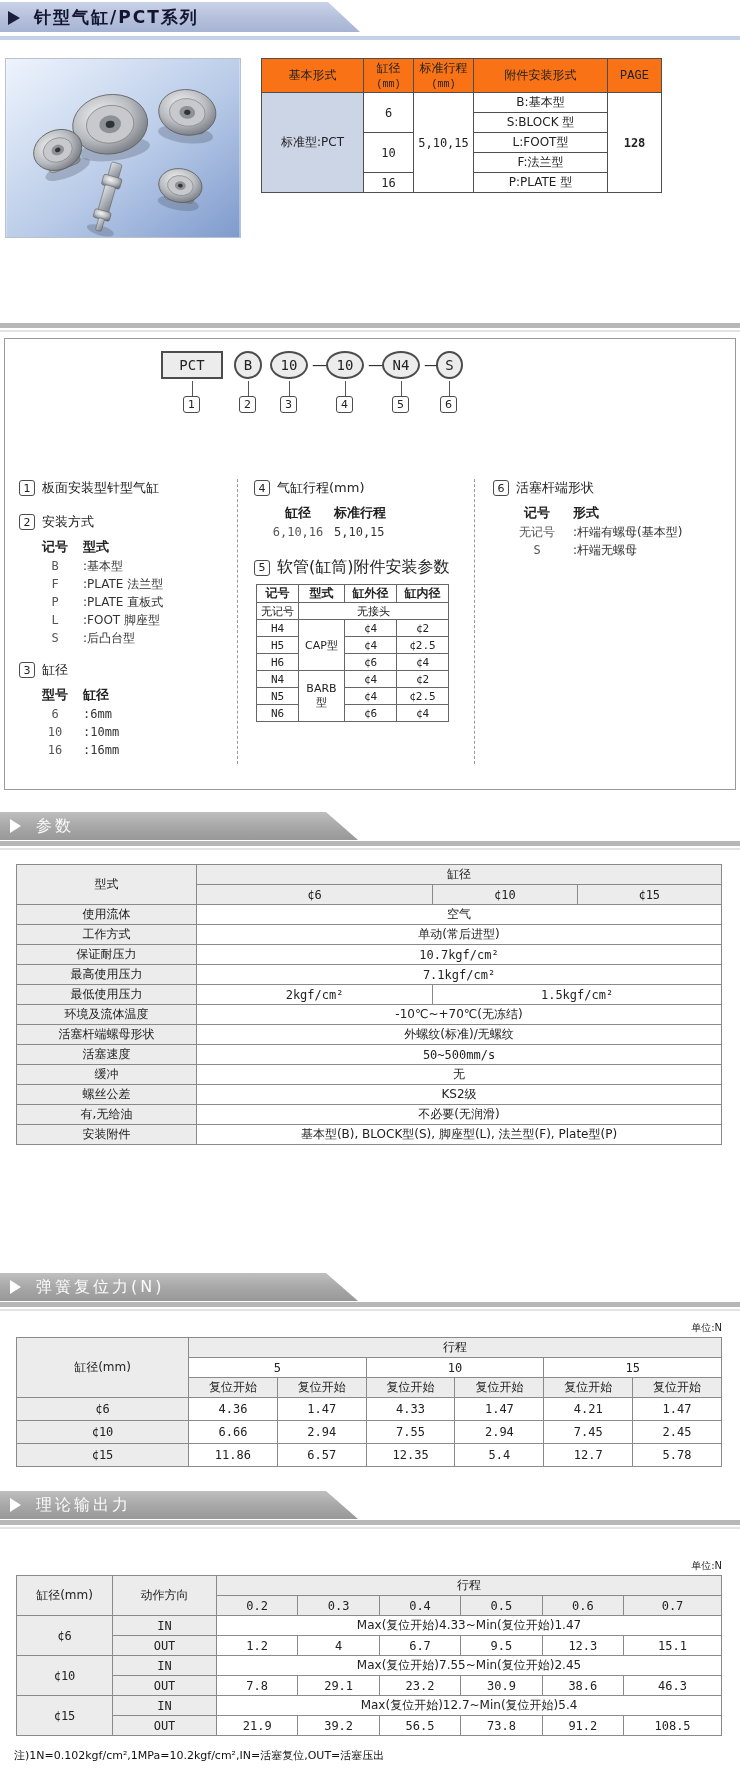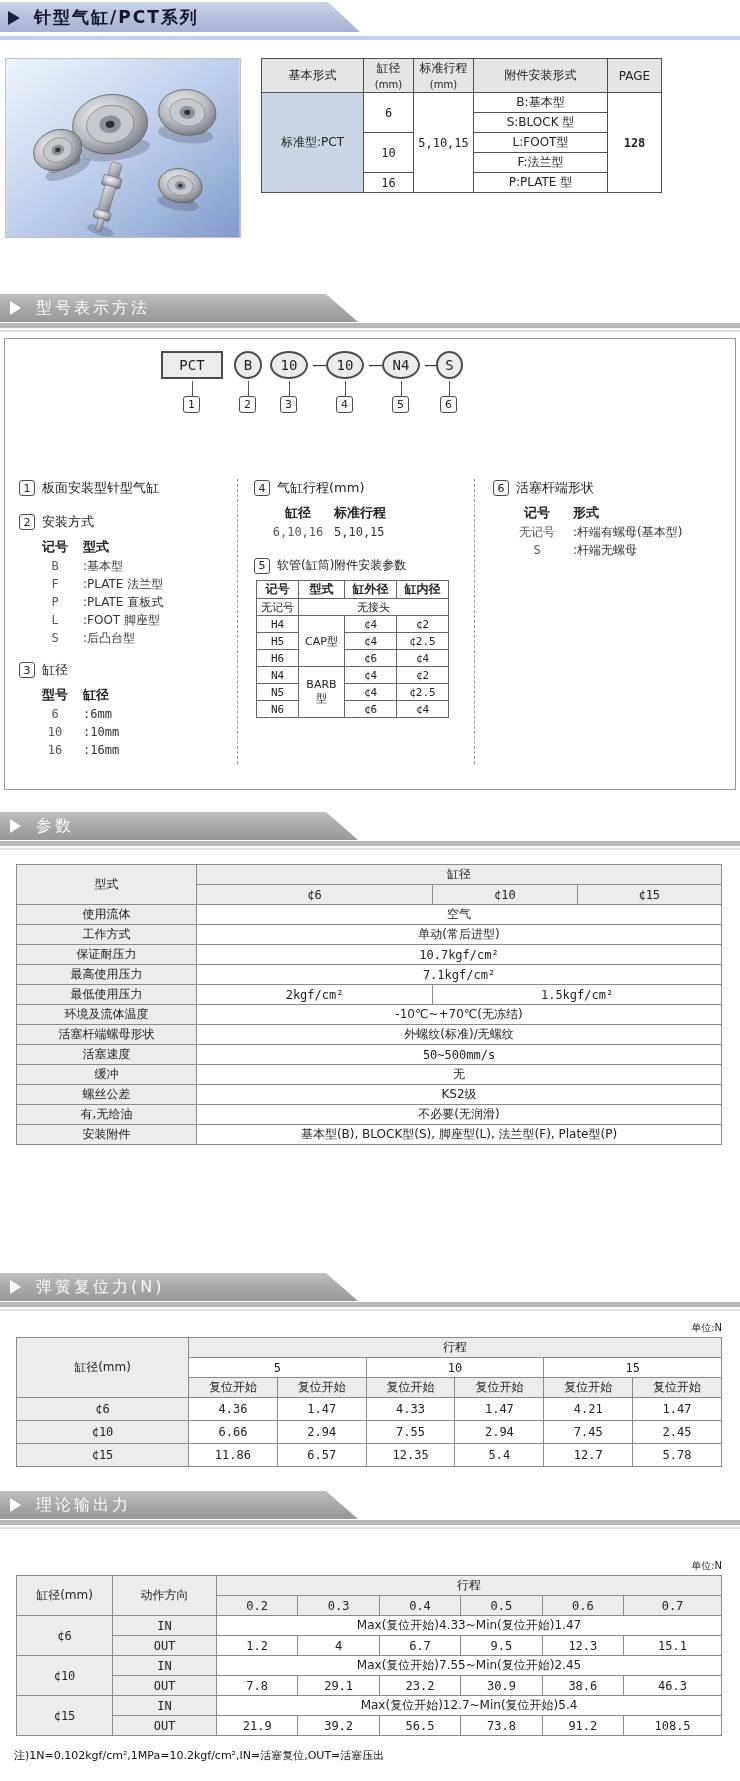--- a/index.html
+++ b/index.html
@@ -31,21 +31,21 @@
   .sbar-tri { position:absolute; left:10px; top:7px; width:0; height:0;
     border-left:11px solid #ffffff; border-top:7px solid transparent; border-bottom:7px solid transparent; }
   .sbar-strip { position:absolute; left:0; top:29px; width:100%; height:5px; background:#b7b7b7; }
   .sbar-line  { position:absolute; left:0; top:36px; width:100%; height:2px; background:#e3e3e3; }
 
   
   .overview-row { display:flex; margin:16px 0 0 5px; gap:20px; align-items:flex-start; }
   .photo { width:236px; height:180px; border:1px solid #b9c0cf; }
   .t-overview { border-collapse:collapse; margin-top:0; }
   .t-overview th,.t-overview td { border:1px solid #4e4e4e; text-align:center; padding:1px 4px; }
-  .t-overview th { background:#e5e5e5; font-weight:normal; font-size:12px; height:34px; }
+  .t-overview th { background:#f97316; font-weight:normal; font-size:12px; height:34px;font-family:Liberation Mono, monospace; }
   .t-overview th .sm { font-size:10px; }
   .t-overview td { font-size:12px; height:17px; }
   .t-overview td.hd { background:#ccd5e6; }
   .t-overview td.pg { font-weight:bold; }
 
   
   .model-box { margin:6px 4px 0 4px; border:1px solid #9a9a9a; height:452px; background:#fff; }
   .diagram { position:relative; height:88px; }
   .tk { position:absolute; top:12px; height:28px; border:2px solid #4c4c4c; background:#ececec;
         display:flex; align-items:center; justify-content:center; font-size:14px; }
@@ -194,24 +194,20 @@
         </tr>
     <tr>
       <td class="mono">16</td>
       <td>P:PLATE 型</td>
     </tr>
   </tbody>
     </table>
 </div>
 
 <div class="sbar" style="margin-top:56px">
-  <div class="sbar-main">
-    <span class="sbar-tri"></span>
-    <span class="sbar-title">型号表示方法</span>
-  </div>
   <div class="sbar-strip"></div>
   <div class="sbar-line"></div>
 </div>
 
 <div class="model-box">
   <div class="diagram">
     <div class="tk mono" style="left:156px;width:62px">PCT</div>
     <div class="tk ell mono" style="left:229px;width:28px">B</div>
     <div class="tk ell mono" style="left:265px;width:38px">10</div>
     <div class="dash" style="left:307px">—</div>
@@ -304,21 +300,21 @@
             <span class="k">缸径</span>
             <span>标准行程</span>
           </div>
         <div class="kv-row wide">
             <span class="k mono">6,10,16</span>
             <span class="mono">5,10,15</span>
           </div>
       </div>
       <div class="item-head mt16">
         <span class="numbox">5</span>
-        <span style="font-size:12px">软管(缸筒)附件安装参数</span>
+        <span style="font-size:16px">软管(缸筒)附件安装参数</span>
       </div>
       <table class="t-hose">
         <colgroup>
             <col style="width:42px">
             <col style="width:46px">
             <col style="width:52px">
             <col style="width:52px">
           </colgroup>
         <tbody>
             <tr>

